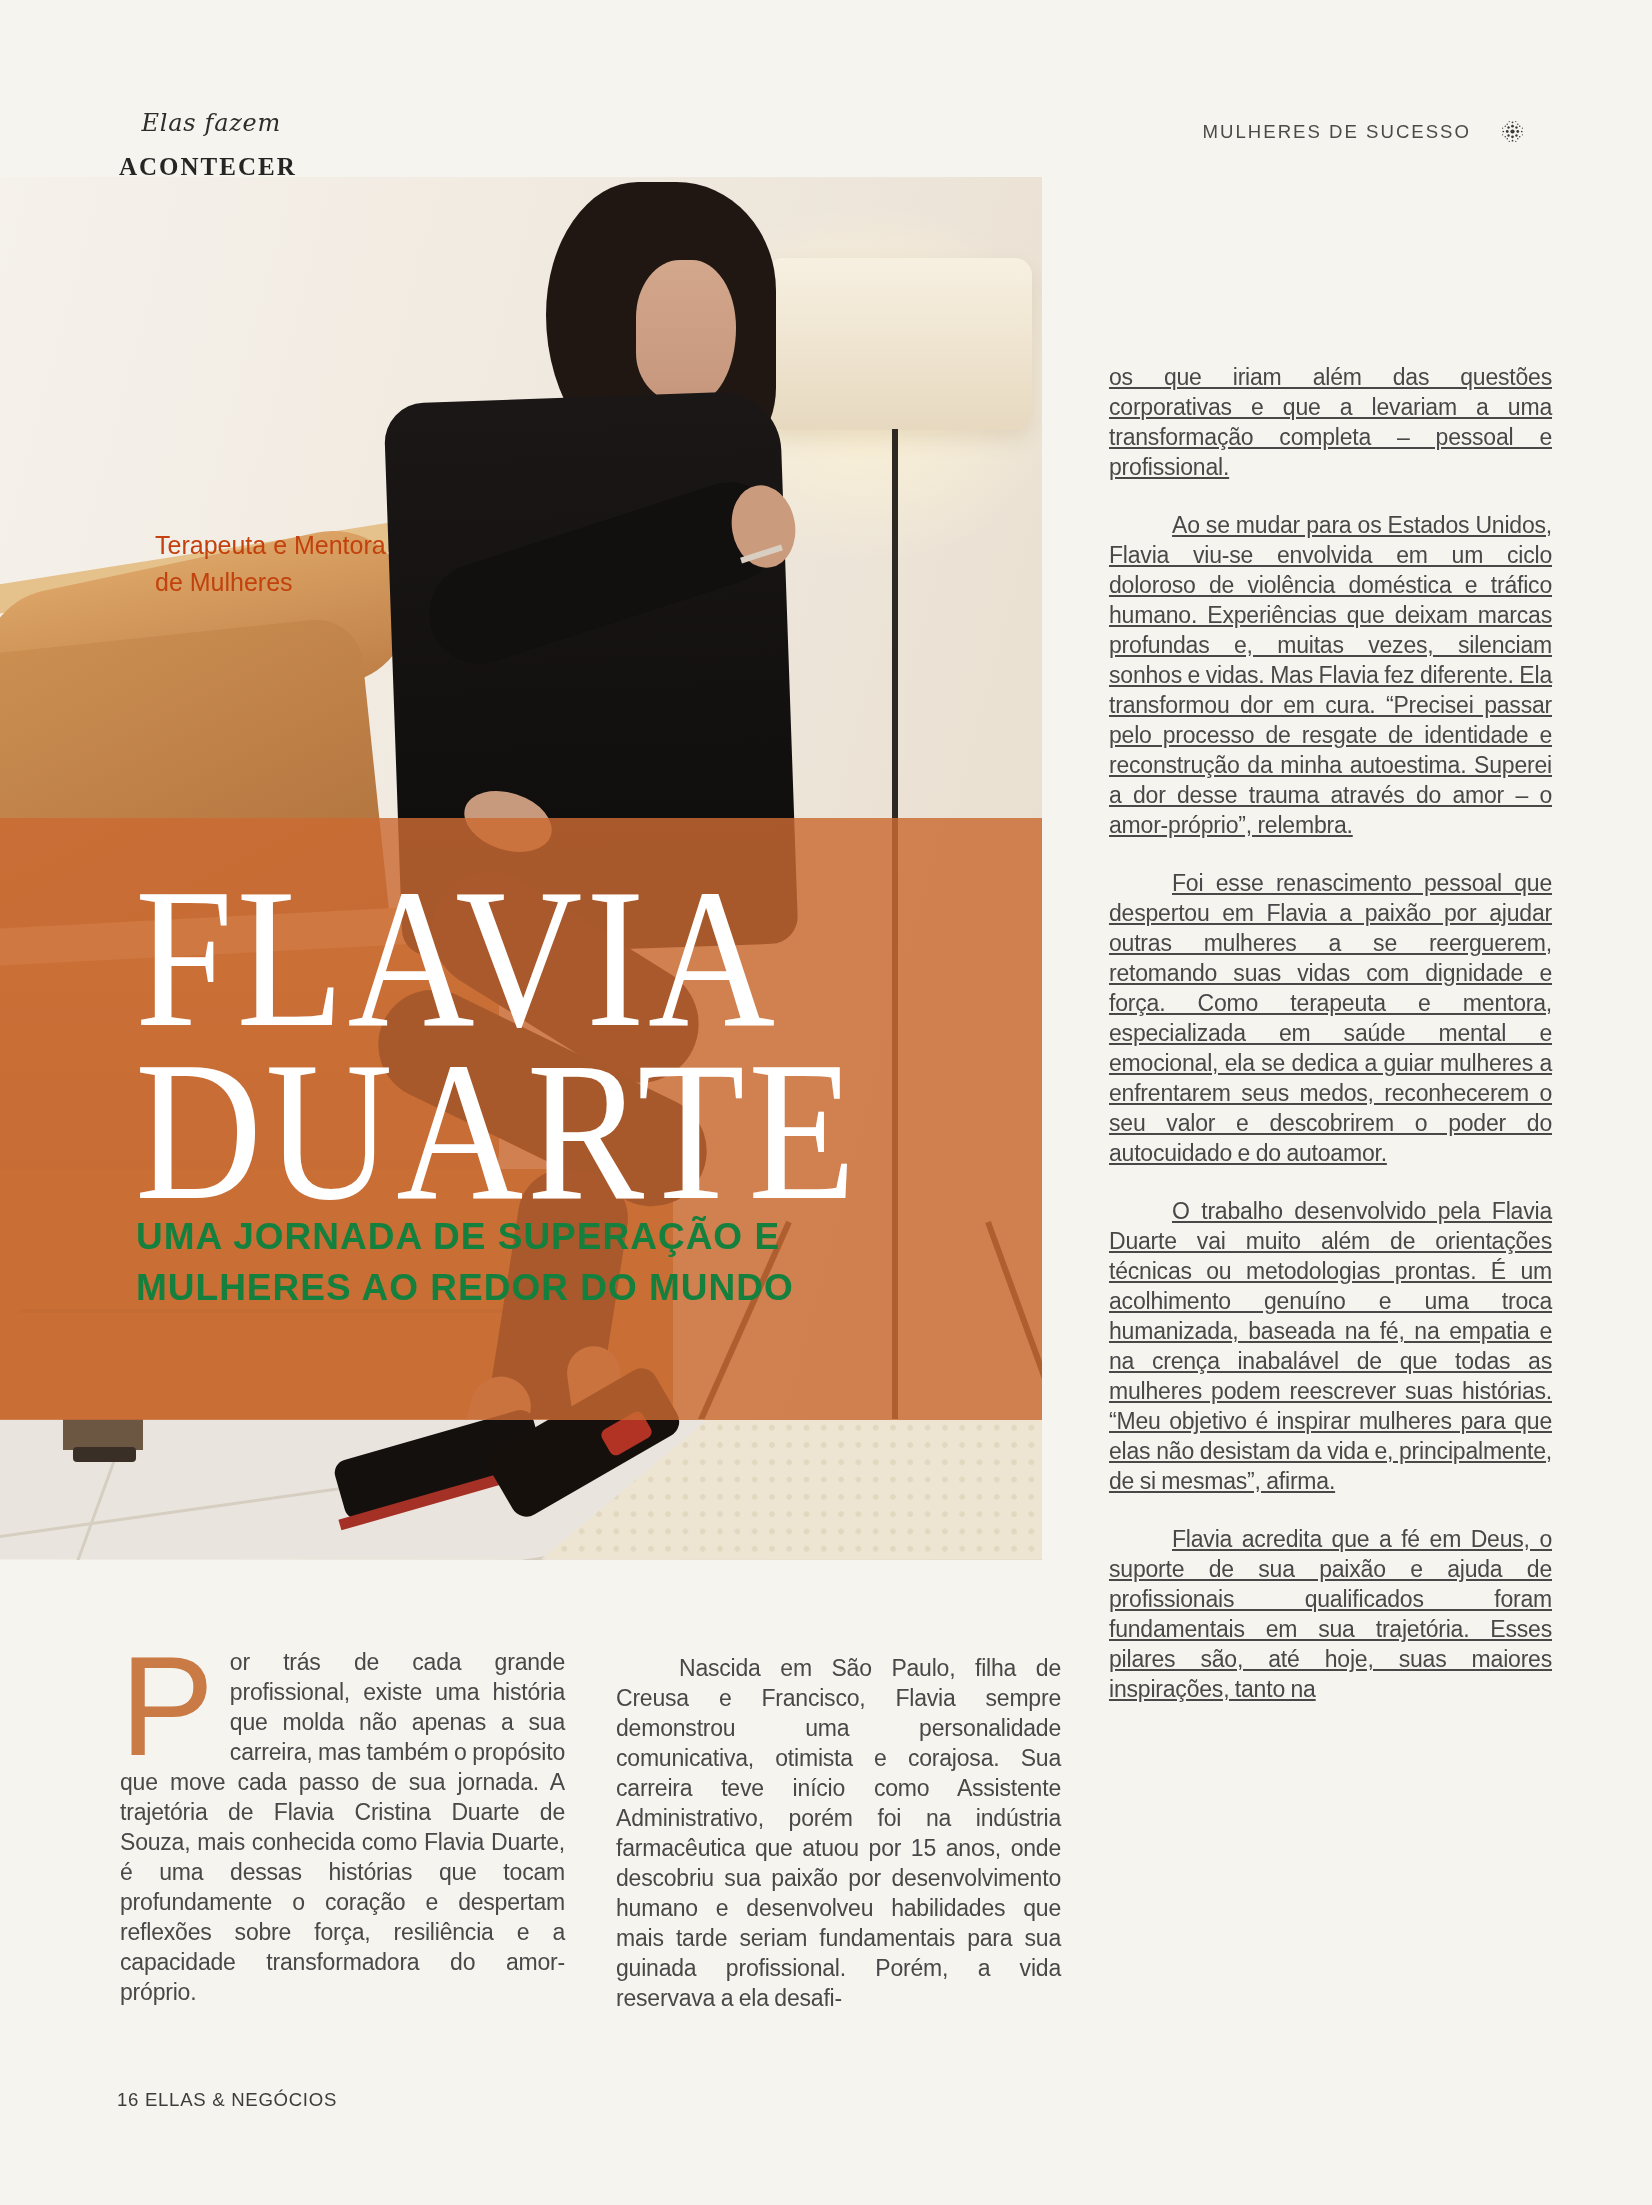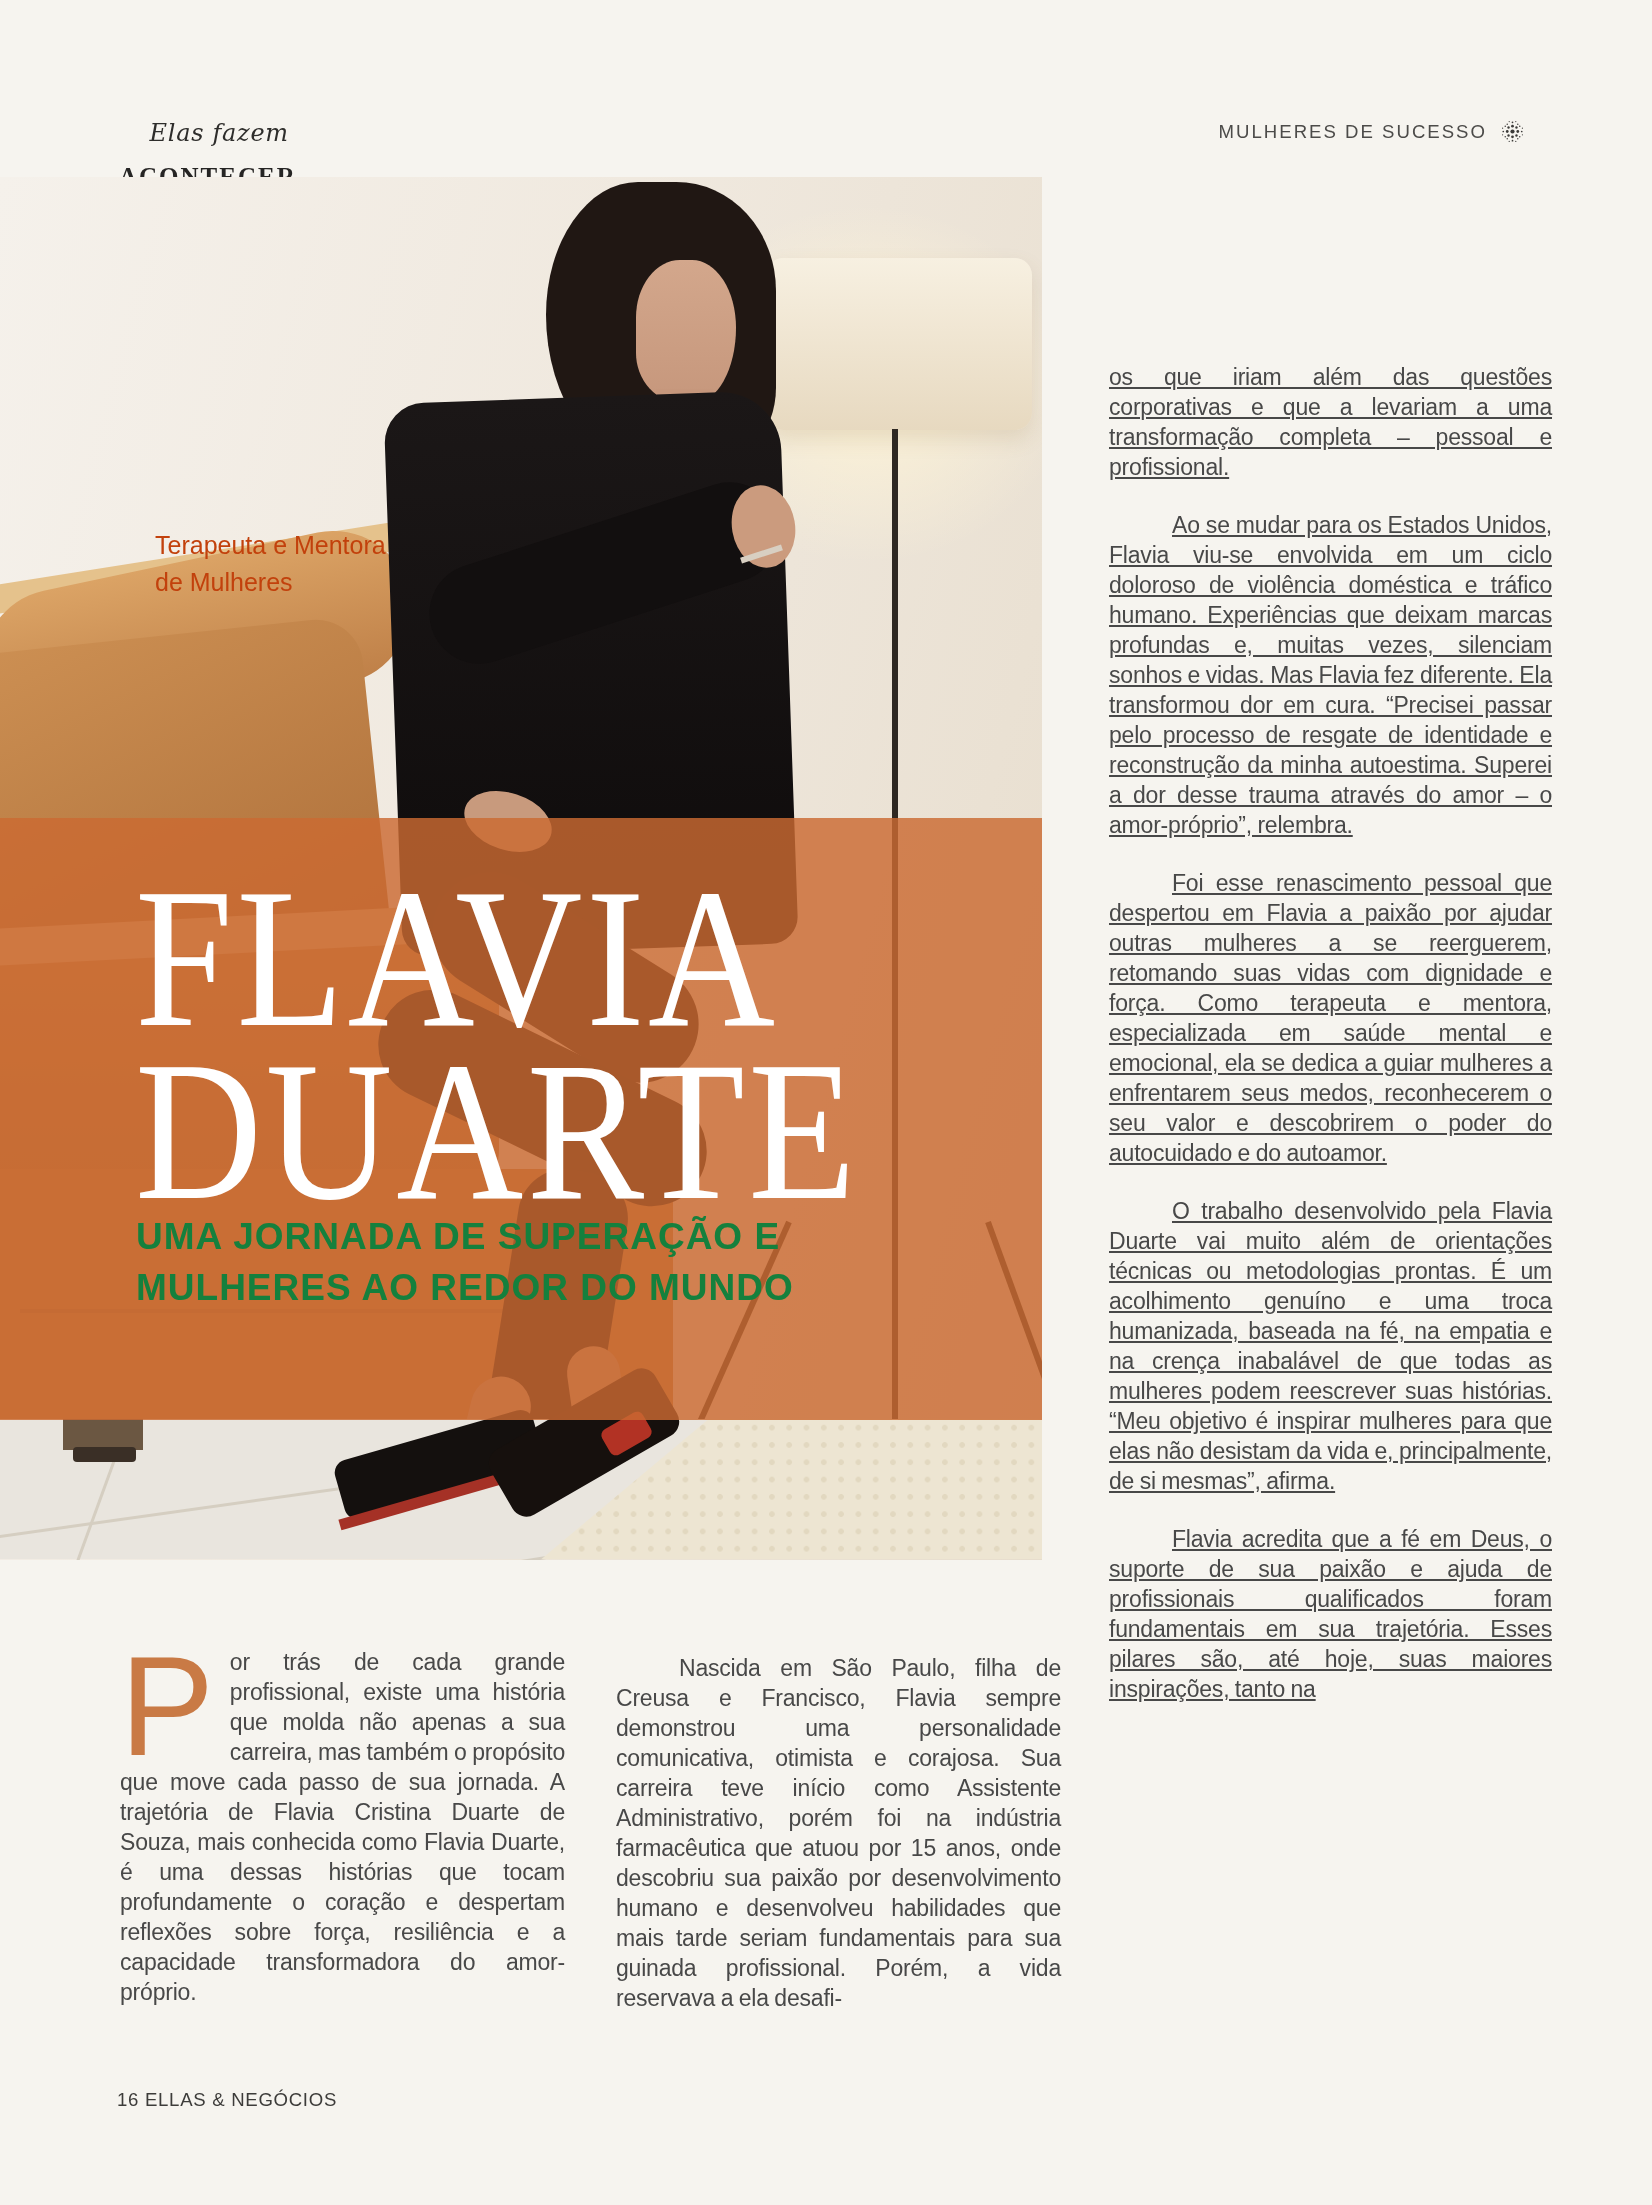--- a/index.html
+++ b/index.html
@@ -3,30 +3,30 @@
 <meta charset="utf-8">
 <style>
   html,body{margin:0;padding:0;}
   body{
     width:1653px;height:2205px;position:relative;overflow:hidden;
     background:#f6f4ef;
     font-family:"Liberation Sans",sans-serif;
     color:#474747;
   }
   
-  .masthead{position:absolute;left:119px;top:121px;line-height:1;text-align:center;}
+  .masthead{position:absolute;left:119px;top:111px;line-height:1;}
   .masthead .script{
     font-family:"DejaVu Serif",serif;font-style:italic;font-size:24px;color:#2e2d2b;
     margin-left:22.6px;letter-spacing:0.7px;
   }
   .masthead .bold{
     font-size:25px;font-weight:bold;color:#262524;letter-spacing:2px;margin-top:19px;font-family:Liberation Serif, serif;
   }
   .section-tag{
-    position:absolute;right:126px;top:117px;display:flex;align-items:center;gap:11px;
+    position:absolute;right:126px;top:117px;display:flex;align-items:center;gap:27px;
   }
   .section-tag .label{
     font-size:18.6px;letter-spacing:2px;color:#4c4b49;font-weight:400;
   }
   
   .photo{
     position:absolute;left:0;top:177px;width:1042px;height:1383px;overflow:hidden;
     background:linear-gradient(105deg,#f5f1eb 0%,#f0e9df 45%,#e7ddcd 100%);
   }
   .photo *{position:absolute;}

